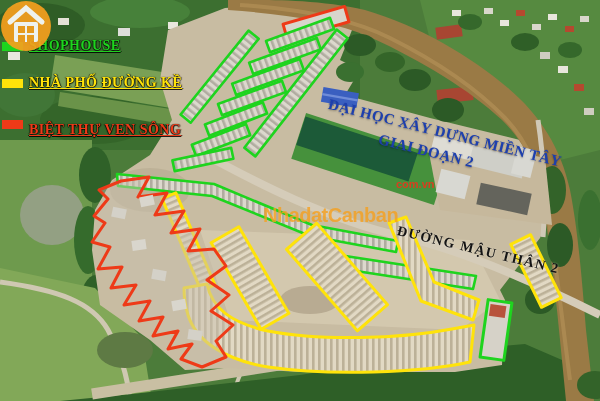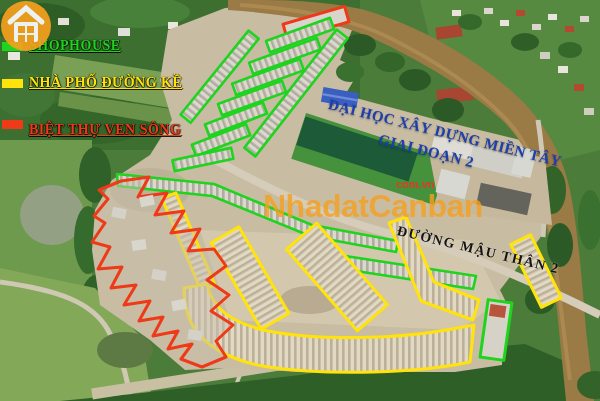--- a/index.html
+++ b/index.html
@@ -22,22 +22,22 @@
   
   .uni-label{left:331px;top:94px;width:212px;transform:rotate(14deg);
      transform-origin:left top;text-align:center;font-weight:bold;
      color:var(--c-university-text);font-size:15px;letter-spacing:.4px;line-height:1.45;
      text-shadow:0 1px 2px rgba(0,0,0,.35);}
   
   .road-label{left:399px;top:223px;transform:rotate(13.5deg);transform-origin:left top;
      font-weight:bold;font-size:14px;letter-spacing:1.4px;color:var(--c-road-text);
      text-shadow:0 0 2px rgba(255,255,255,.45);}
   
-  .wm-name{left:263px;top:188px;font-family:"Liberation Sans",sans-serif;
-     font-weight:bold;font-size:32px;letter-spacing:-.5px;
+  .wm-name{left:263px;top:204px;font-family:"Liberation Sans",sans-serif;
+     font-weight:bold;font-size:20px;letter-spacing:-.5px;
      color:var(--c-watermark-orange);opacity:.8;}
   .wm-domain{left:348px;top:178px;font-family:"Liberation Sans",sans-serif;
      font-weight:bold;font-size:11px;color:var(--c-watermark-red);opacity:.9;margin-left:48px;}
   .wm-icon{left:215px;top:181px;width:52px;height:52px;opacity:.92;}
 </style>
 </head>
 <body>
 
 <div id="stage">
 

